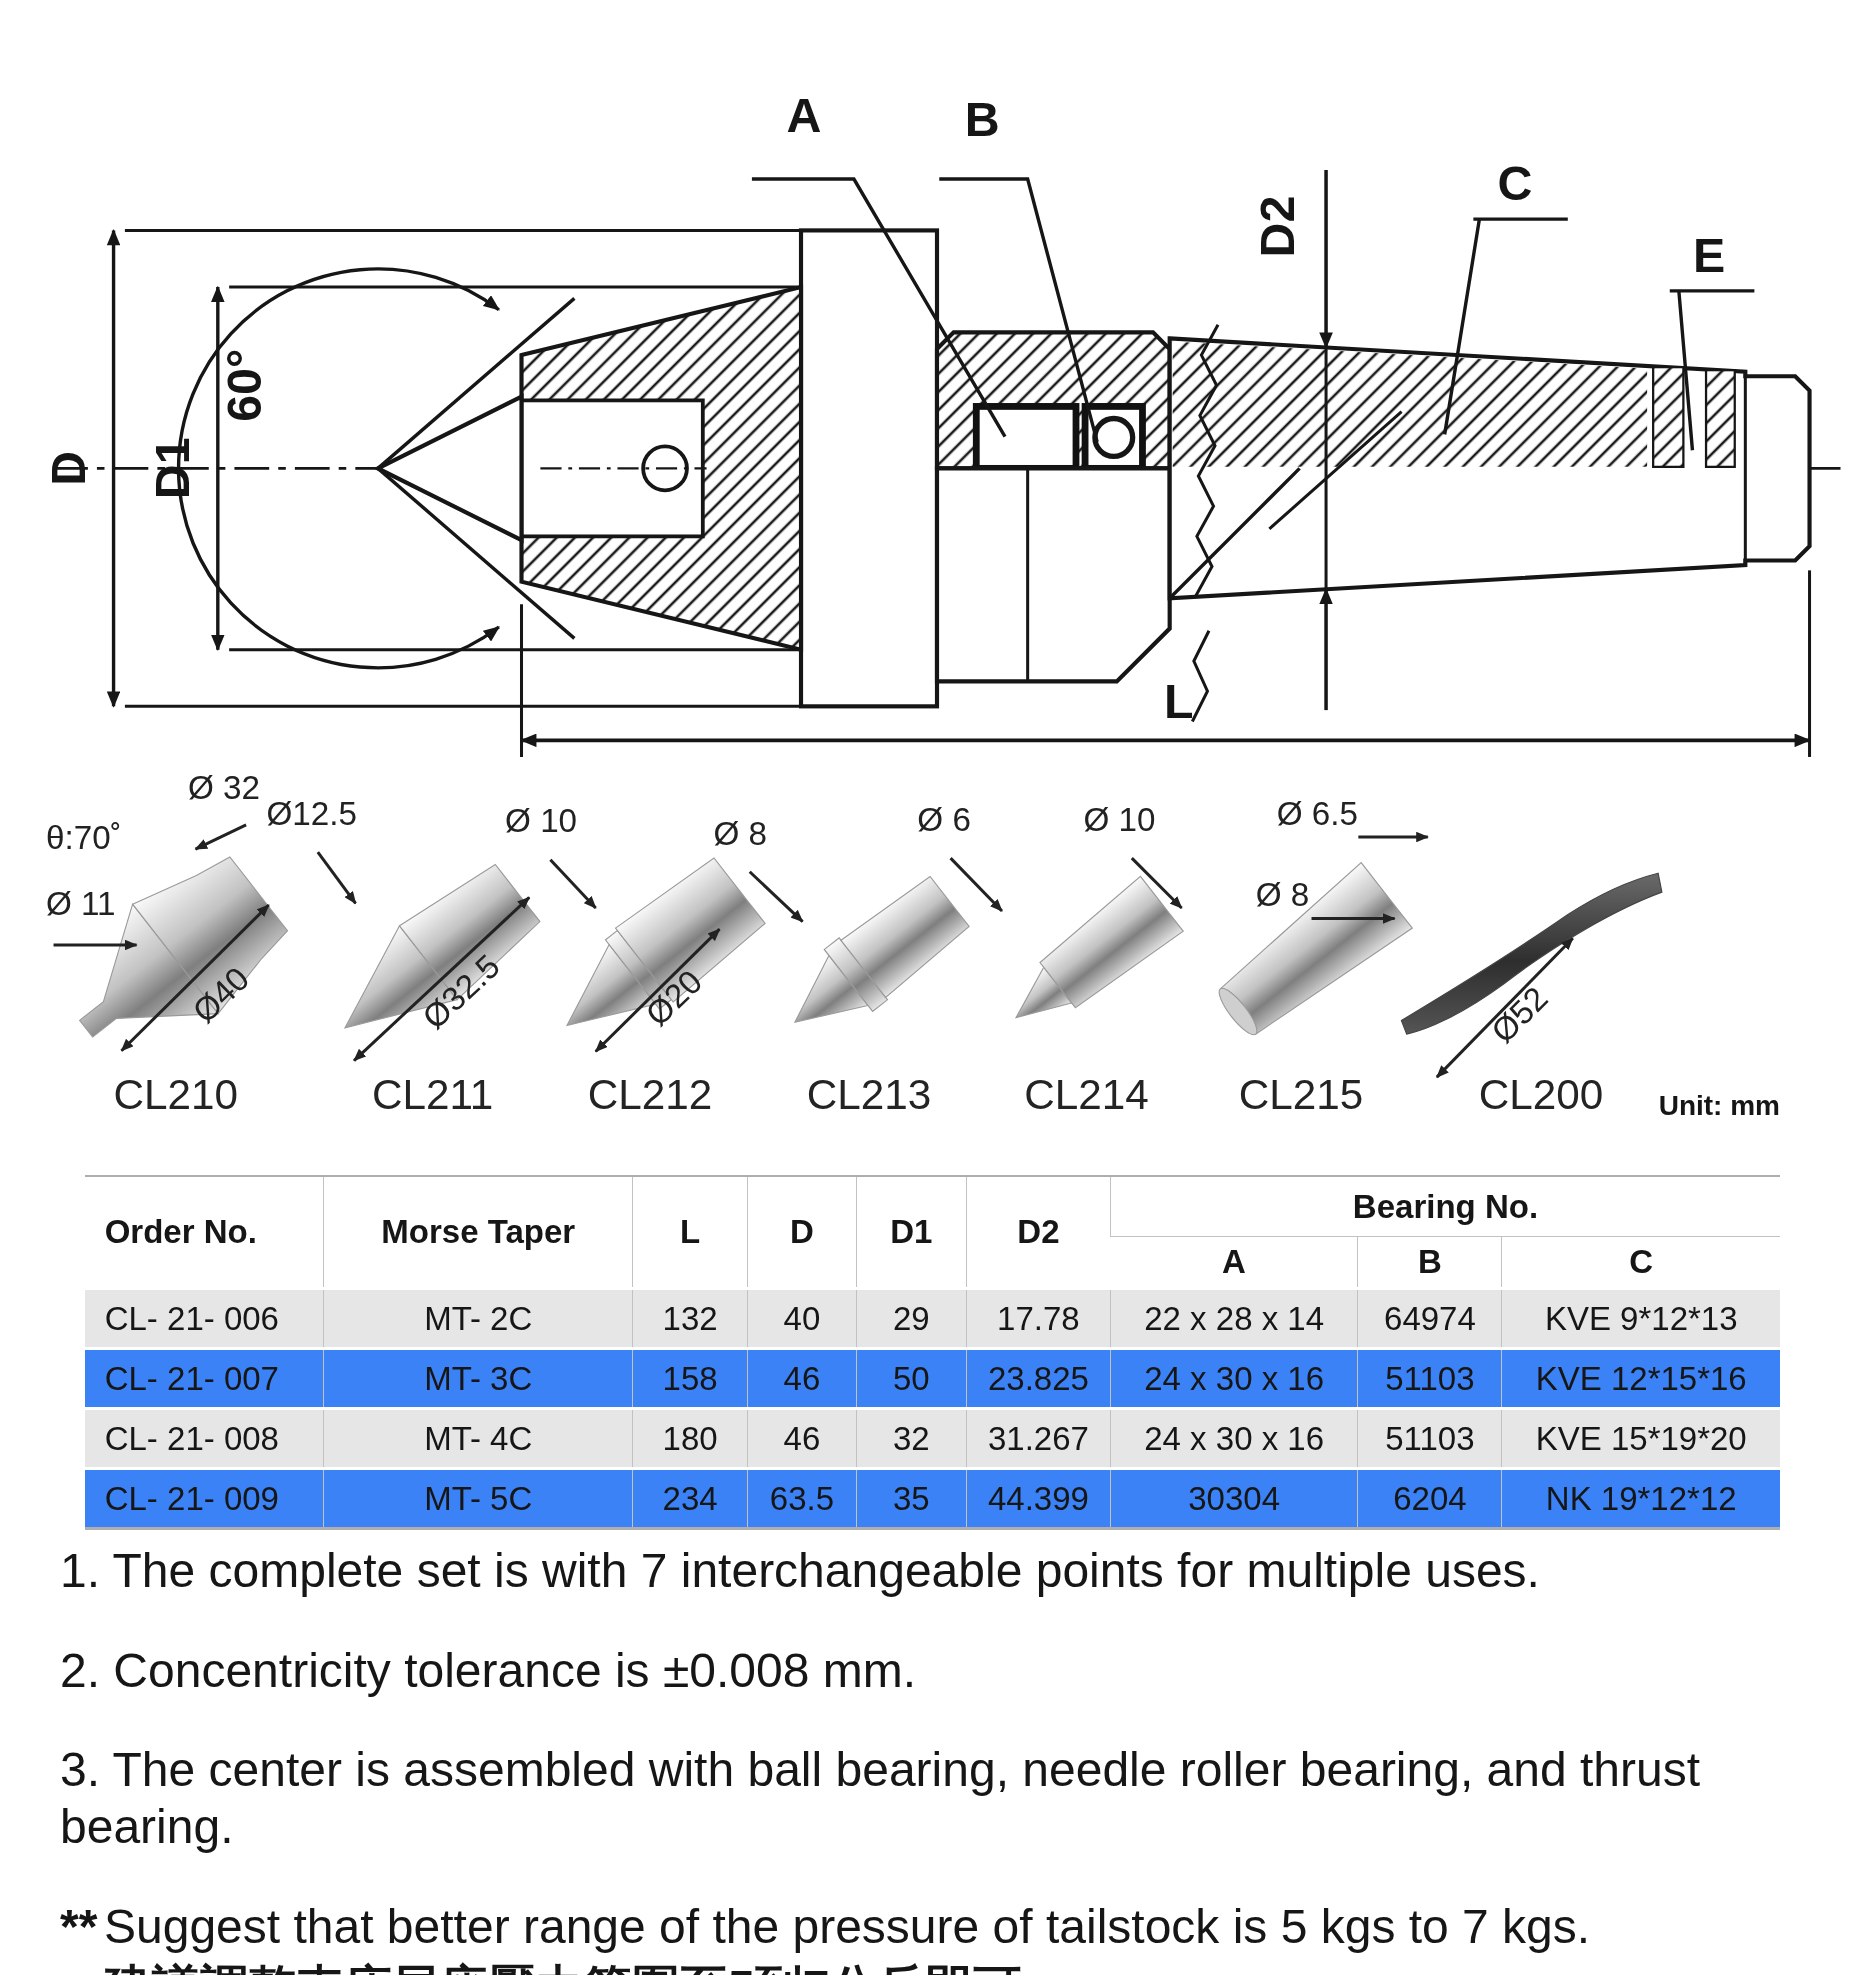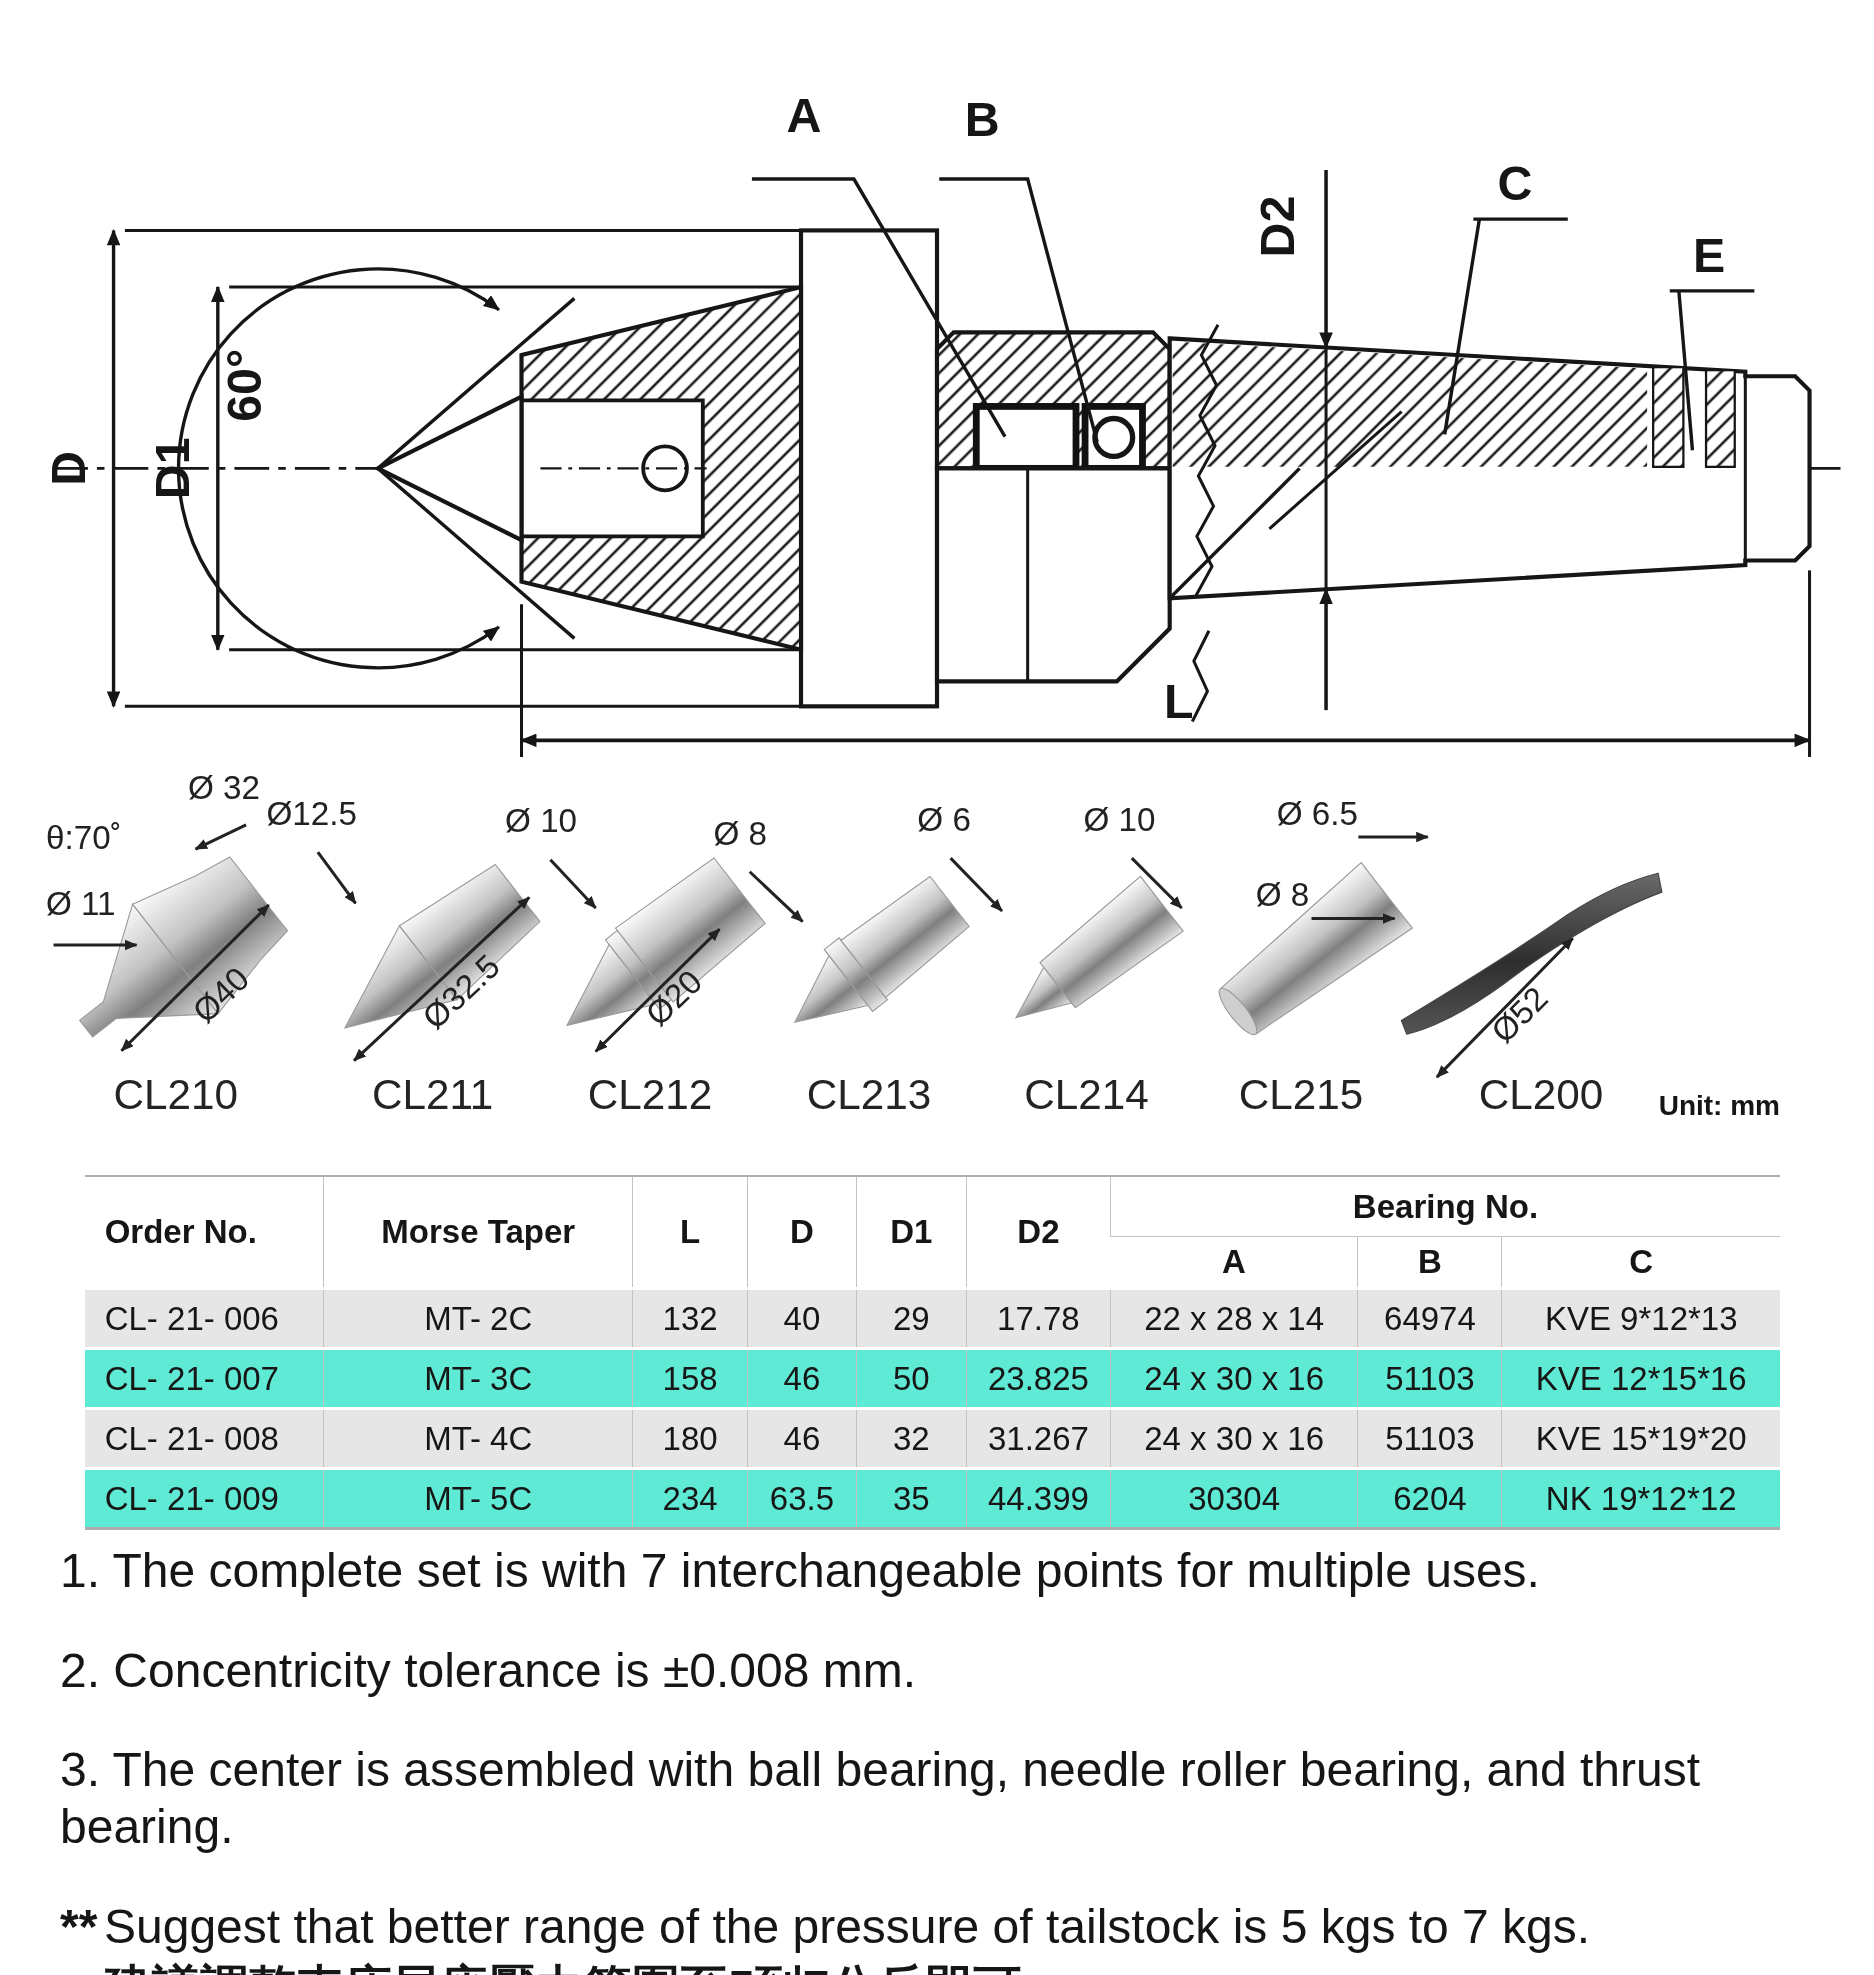--- a/index.html
+++ b/index.html
@@ -17,21 +17,21 @@
              border-top:2.3px solid #aeaeae;border-bottom:3px solid #aeaeae;font-size:33px;}
   table.spec th{font-weight:bold;padding:0;}
   table.spec th,table.spec td{border-left:1.5px solid #c2c2c2;text-align:center;vertical-align:middle;}
   table.spec th:first-child,table.spec td:first-child{border-left:none;}
   table.spec tr.h1 th{height:59px;}
   table.spec tr.h2 th{height:50px;border-bottom:2.3px solid #aeaeae;}
   table.spec th.span2{border-bottom:2.3px solid #aeaeae;}
   table.spec th.bearing{border-bottom:1.5px solid #c2c2c2;margin-left:42px;}
   table.spec td{height:55px;border-top:3px solid #ffffff;}
   table.spec tr.odd td{background:#e6e6e6;}
-  table.spec tr.even td{background:#5eead4;}
+  table.spec tr.even td{background:#3b82f6;}
   table.spec td.ord,table.spec th.ord{text-align:left;padding-left:19.7px;}
 
   
   .notes{left:60px;top:1543px;width:1761px;font-size:48px;line-height:1.18;}
   .note{margin-bottom:43px;}
   .footnote{display:flex;margin-top:3px;}
   .fmark{width:44px;flex:none;font-weight:bold;}
   .fbody{flex:1;}
   .fline2{margin-top:4.5px;font-weight:600;}
 </style>

